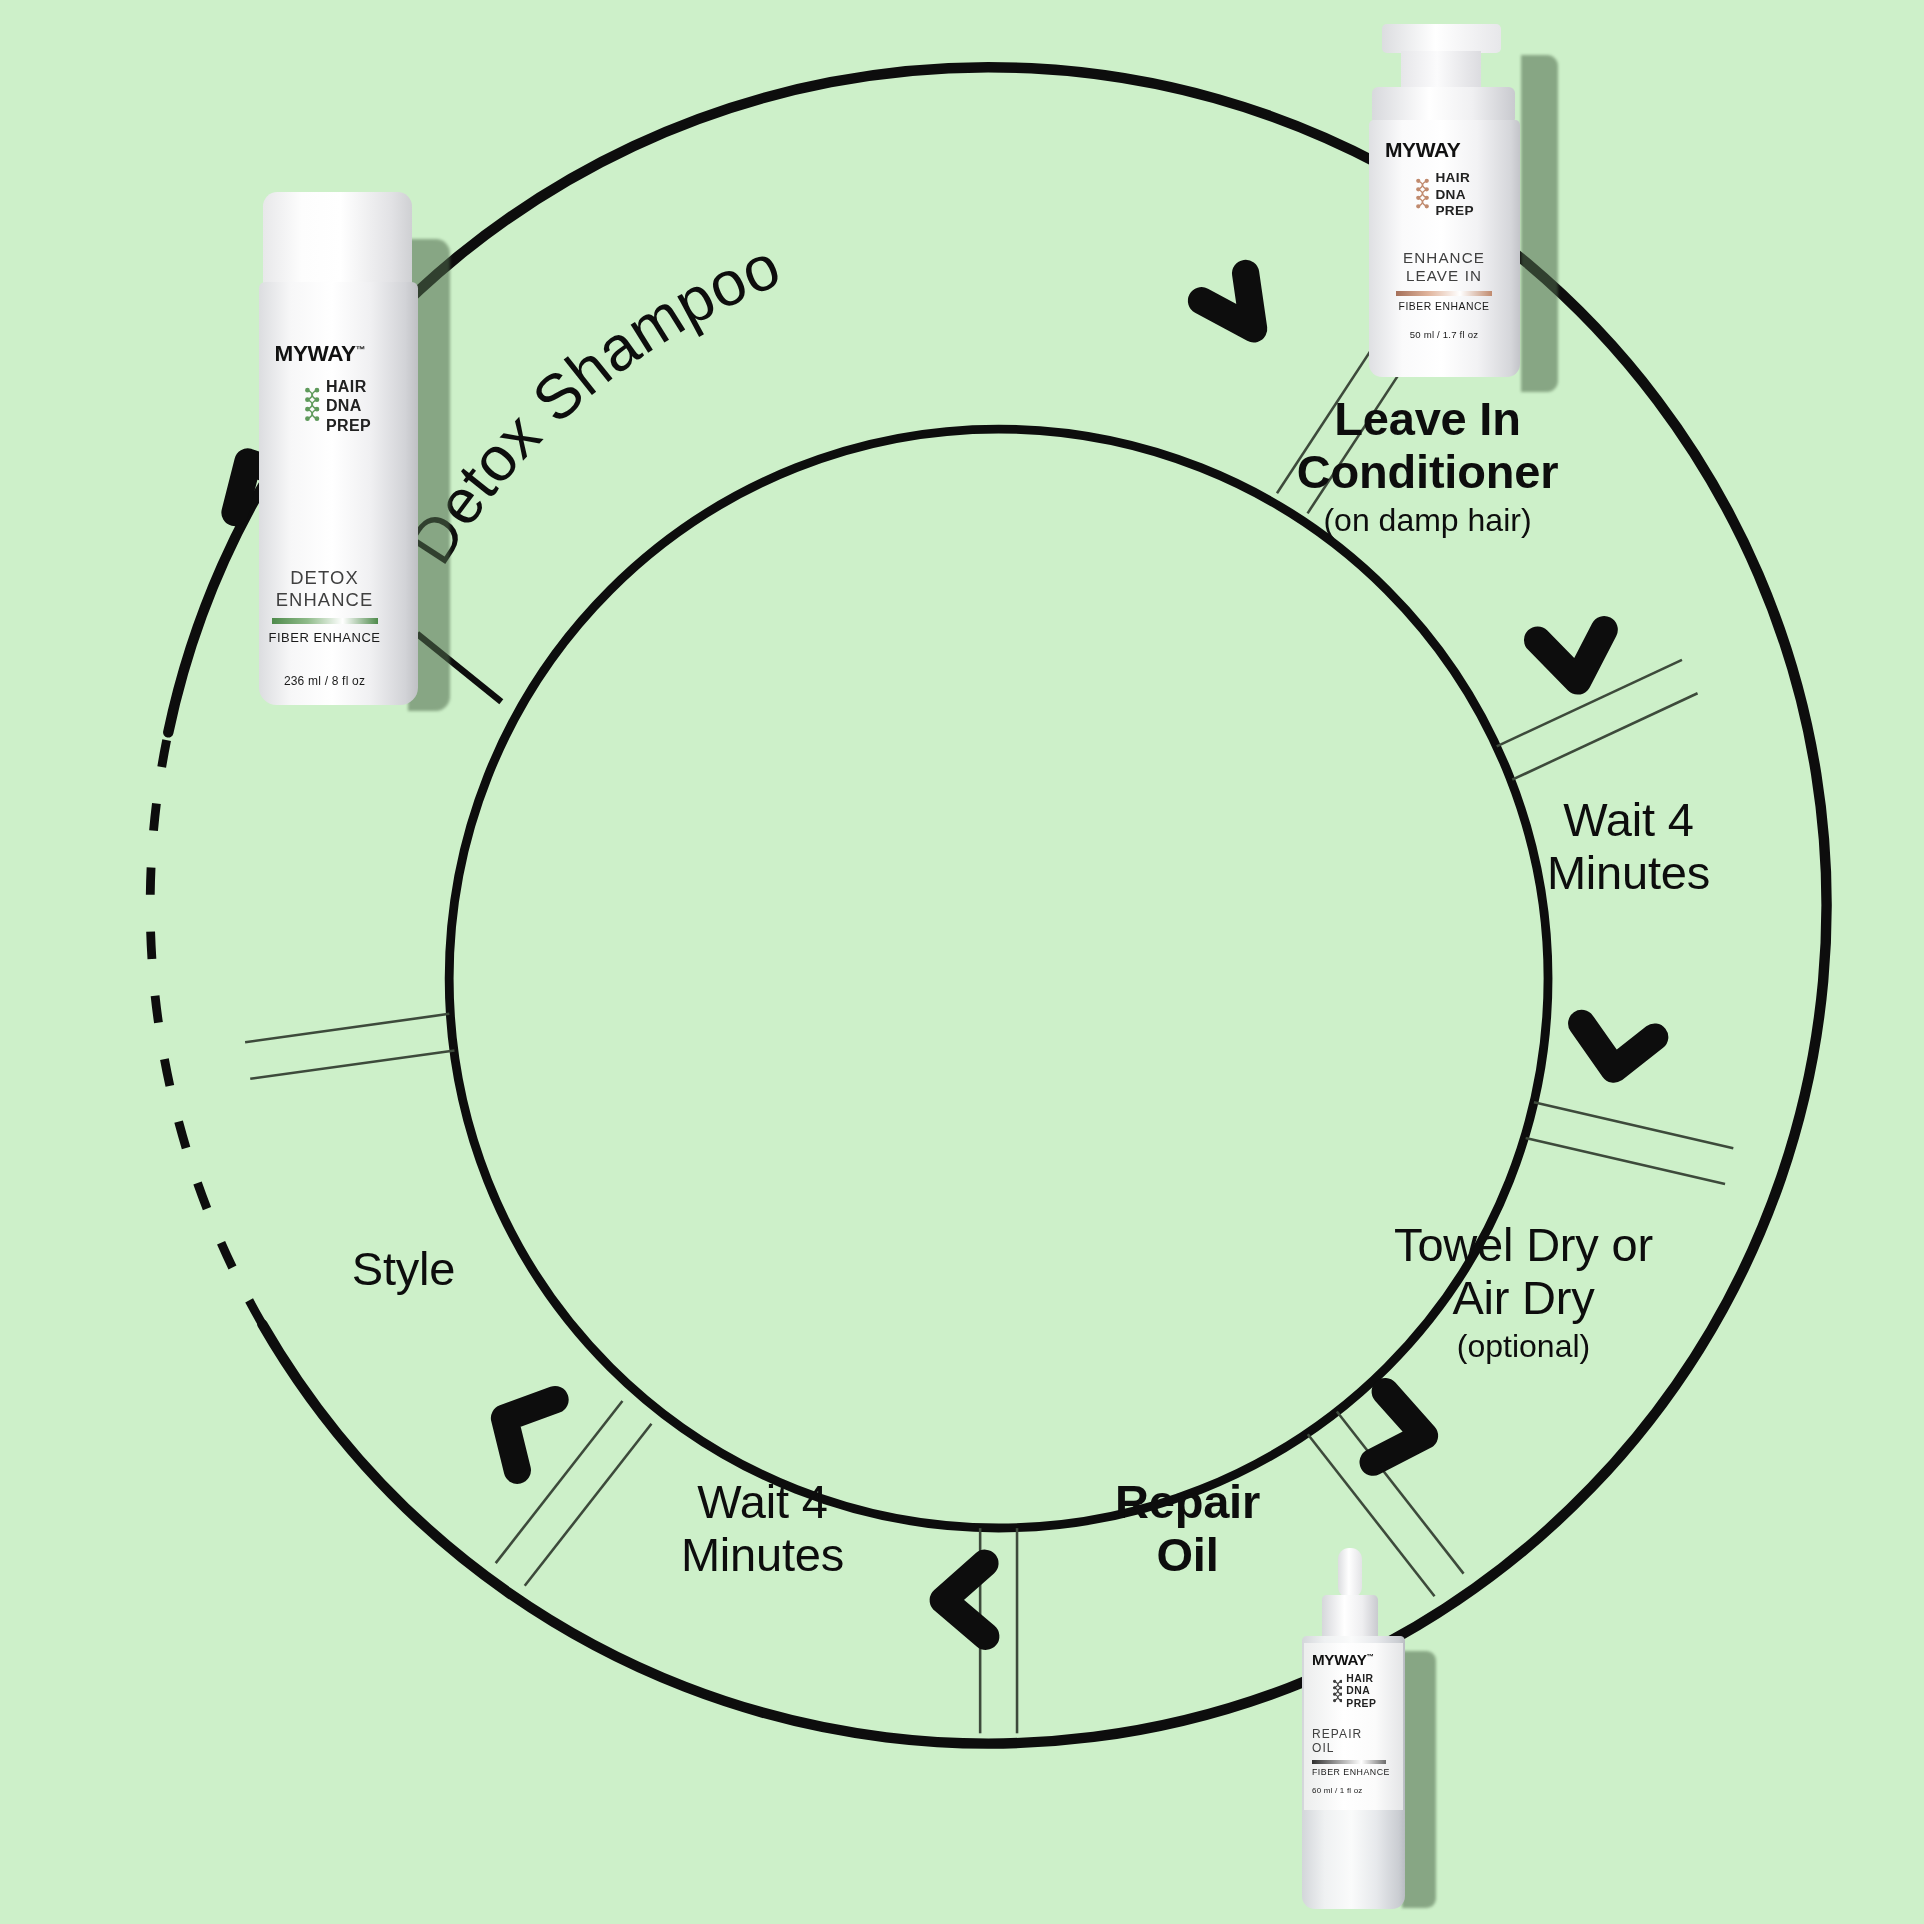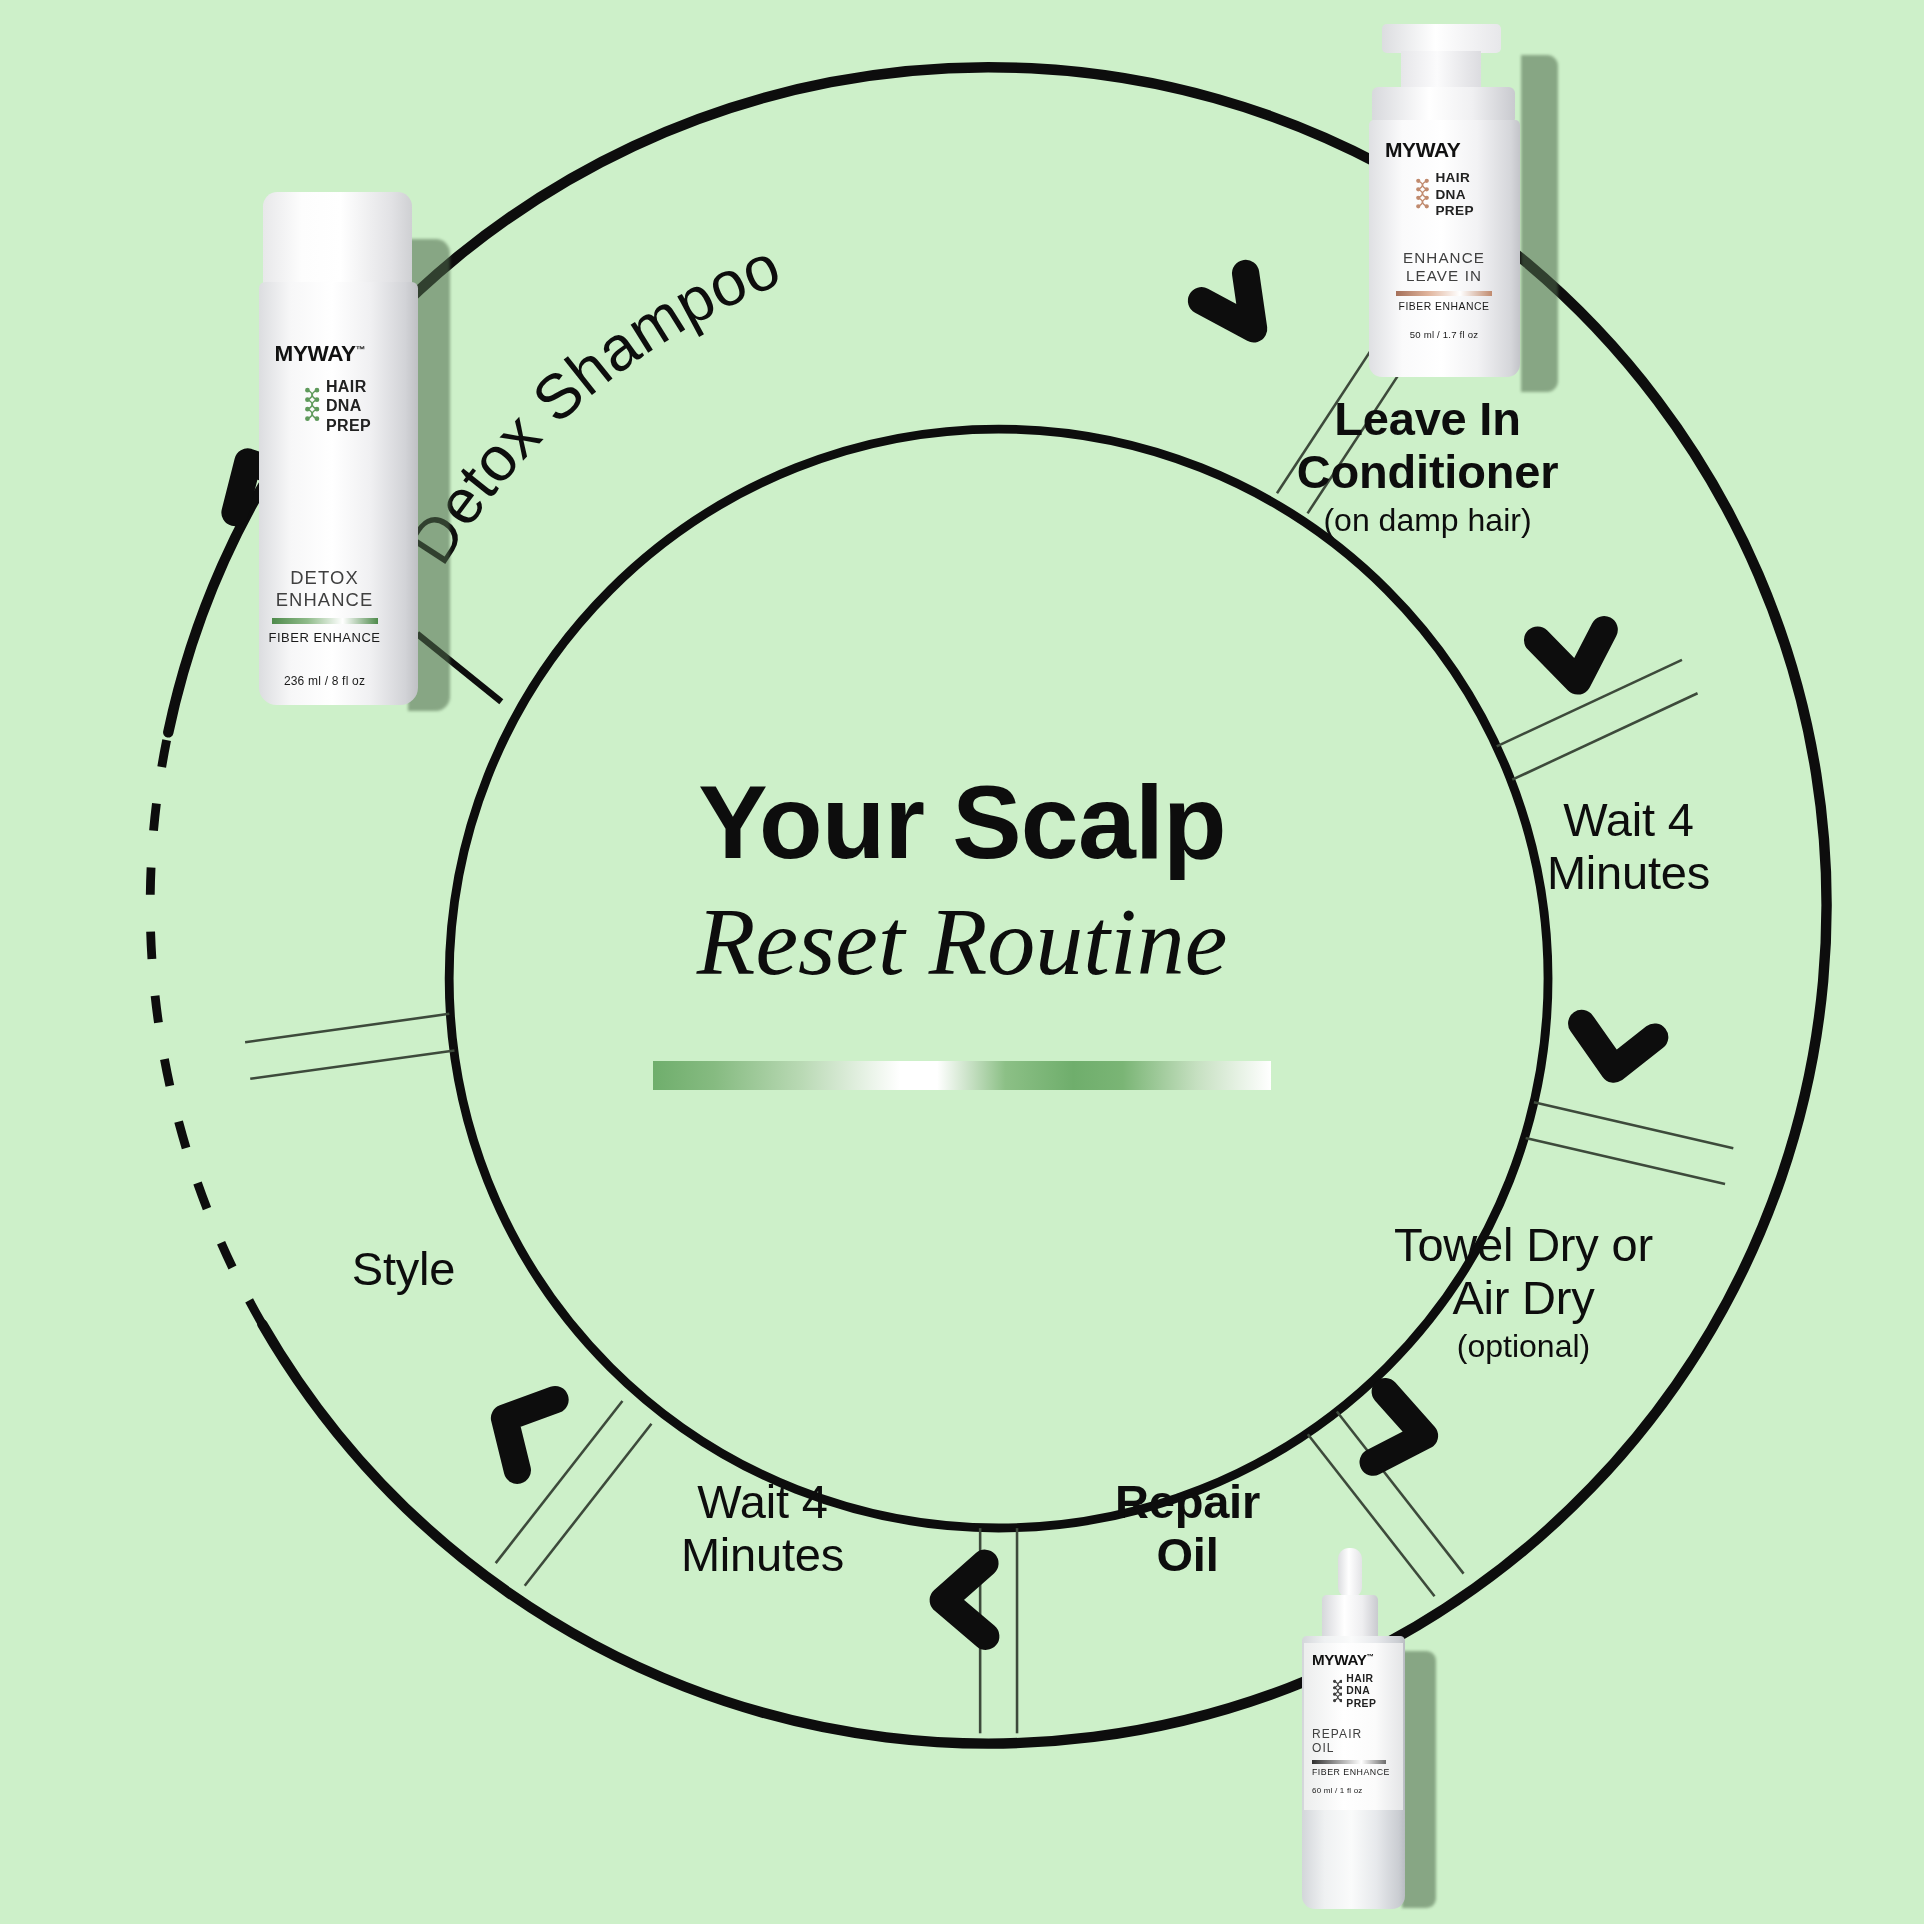--- a/index.html
+++ b/index.html
@@ -123,25 +123,20 @@
     <defs>
       <path id="arcpath" d="M 455 941 A 855 855 0 0 1 1370 300"></path>
     </defs>
     <text font-family="Liberation Sans, sans-serif" font-size="78" fill="#0d0d0d" letter-spacing="0.5">
       <textPath href="#arcpath" startOffset="44%" text-anchor="middle">Detox Shampoo</textPath>
     </text>
 
     <path fill="none" stroke="#0d0d0d" stroke-width="8" d="M 520 790 L 625 875"></path>
   </svg>
 
-  <div id="center">
-    <span class="t1">Your Scalp</span>
-    <span class="t2">Reset Routine</span>
-    <div class="rule"></div>
-  </div>
 
   <div class="lbl" id="lbl-leavein">
     <span class="big">Leave In</span>
     <span class="big">Conditioner</span>
     <span class="sub">(on damp hair)</span>
   </div>
 
   <div class="lbl" id="lbl-wait1">
     <span class="med">Wait 4</span>
     <span class="med">Minutes</span>

